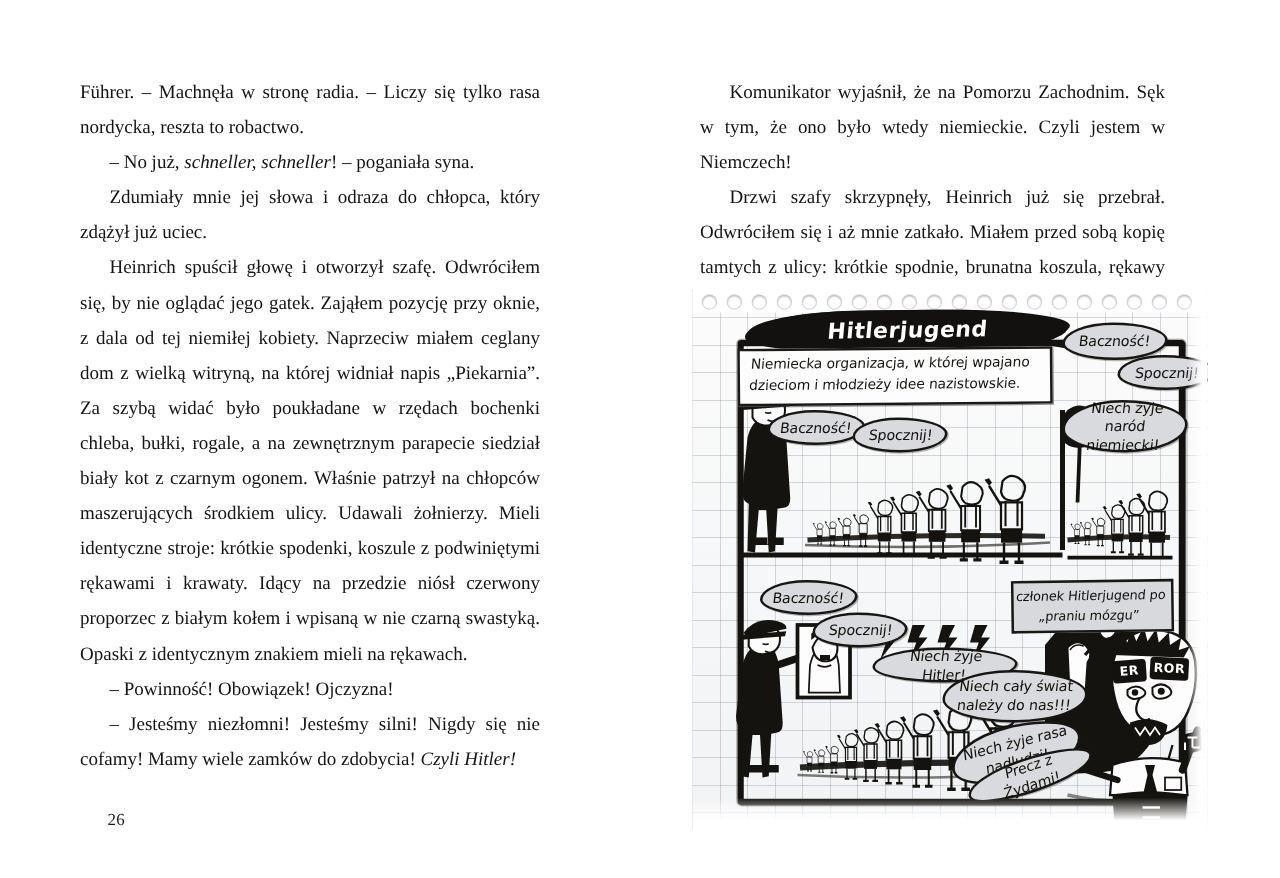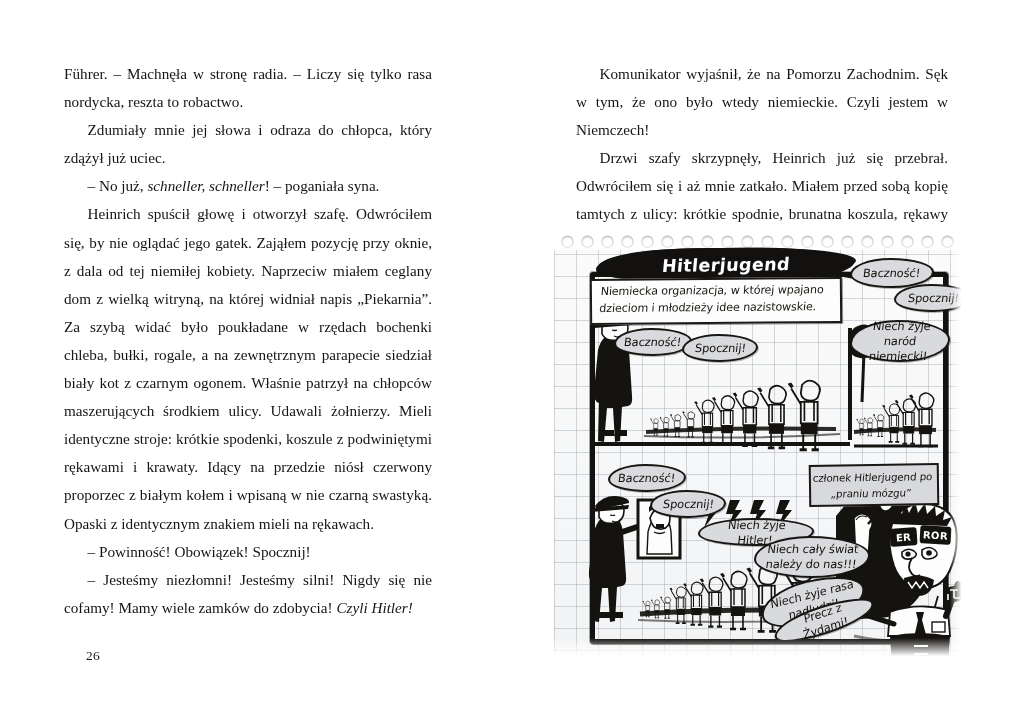--- a/index.html
+++ b/index.html
@@ -28,21 +28,21 @@
     top: 60px;
     width: 368px;
     font-size: 15.2px;
     line-height: 28.1px;
     text-align: justify;
     text-justify: inter-word;
     hyphens: manual;
     color: #141414;
   }
   .col-left  { left: 64px; }
-  .col-right { left: 576px; width: 372px; }
+  .col-right { left: 560px; width: 372px; }
 
   .col p {
     margin: 0;
   }
   .col p.indent {
     text-indent: 1.55em;
   }
   .col p i, .col p em {
     font-style: italic;
   }
@@ -232,24 +232,24 @@
     border-radius: 3px;
   }
 </style>
 </head>
 <body>
 
 <div class="page">
 
   <div class="col col-left" id="colLeft">
       <p><span>Führer. – Machnęła w stronę radia. – Liczy się tylko rasa nordycka, reszta to robactwo.</span></p>
+      <p class="indent"><span>– No już, </span><em>schneller, schneller</em><span>! – poganiała syna.</span></p>
       <p class="indent"><span>Zdumiały mnie jej słowa i odraza do chłopca, który zdążył już uciec.</span></p>
-      <p class="indent"><span>– No już, </span><em>schneller, schneller</em><span>! – poganiała syna.</span></p>
       <p class="indent"><span>Heinrich spuścił głowę i otworzył szafę. Odwróciłem się, by nie oglądać jego gatek. Zająłem pozycję przy oknie, z dala od tej niemiłej kobiety. Naprzeciw miałem ceglany dom z wielką witryną, na której widniał napis „Piekarnia”. Za szybą widać było poukładane w rzędach bochenki chleba, bułki, rogale, a na zewnętrznym parapecie siedział biały kot z czarnym ogonem. Właśnie patrzył na chłopców maszerujących środkiem ulicy. Udawali żołnierzy. Mieli identyczne stroje: krótkie spodenki, koszule z podwiniętymi rękawami i krawaty. Idący na przedzie niósł czerwony proporzec z białym kołem i wpisaną w nie czarną swastyką. Opaski z identycznym znakiem mieli na rękawach.</span></p>
-      <p class="indent"><span>– Powinność! Obowiązek! Spocznij!</span></p>
+      <p class="indent"><span>– Powinność! Obowiązek! Ojczyzna!</span></p>
       <p class="indent"><span>– Jesteśmy niezłomni! Jesteśmy silni! Nigdy się nie cofamy! Mamy wiele zamków do zdobycia! </span><em>Czyli Hitler!</em></p>
     </div>
 
   <div class="col col-right" id="colRight">
       <p class="indent"><span>Komunikator wyjaśnił, że na Pomorzu Zachodnim. Sęk w tym, że ono było wtedy niemieckie. Czyli jestem w Niemczech!</span></p>
       <p class="indent"><span>Drzwi szafy skrzypnęły, Heinrich już się przebrał. Odwróciłem się i aż mnie zatkało. Miałem przed sobą kopię tamtych z ulicy: krótkie spodnie, brunatna koszula, rękawy podwinięte do łokci.</span></p>
     </div>
 
   <div class="folio">26</div>
 

